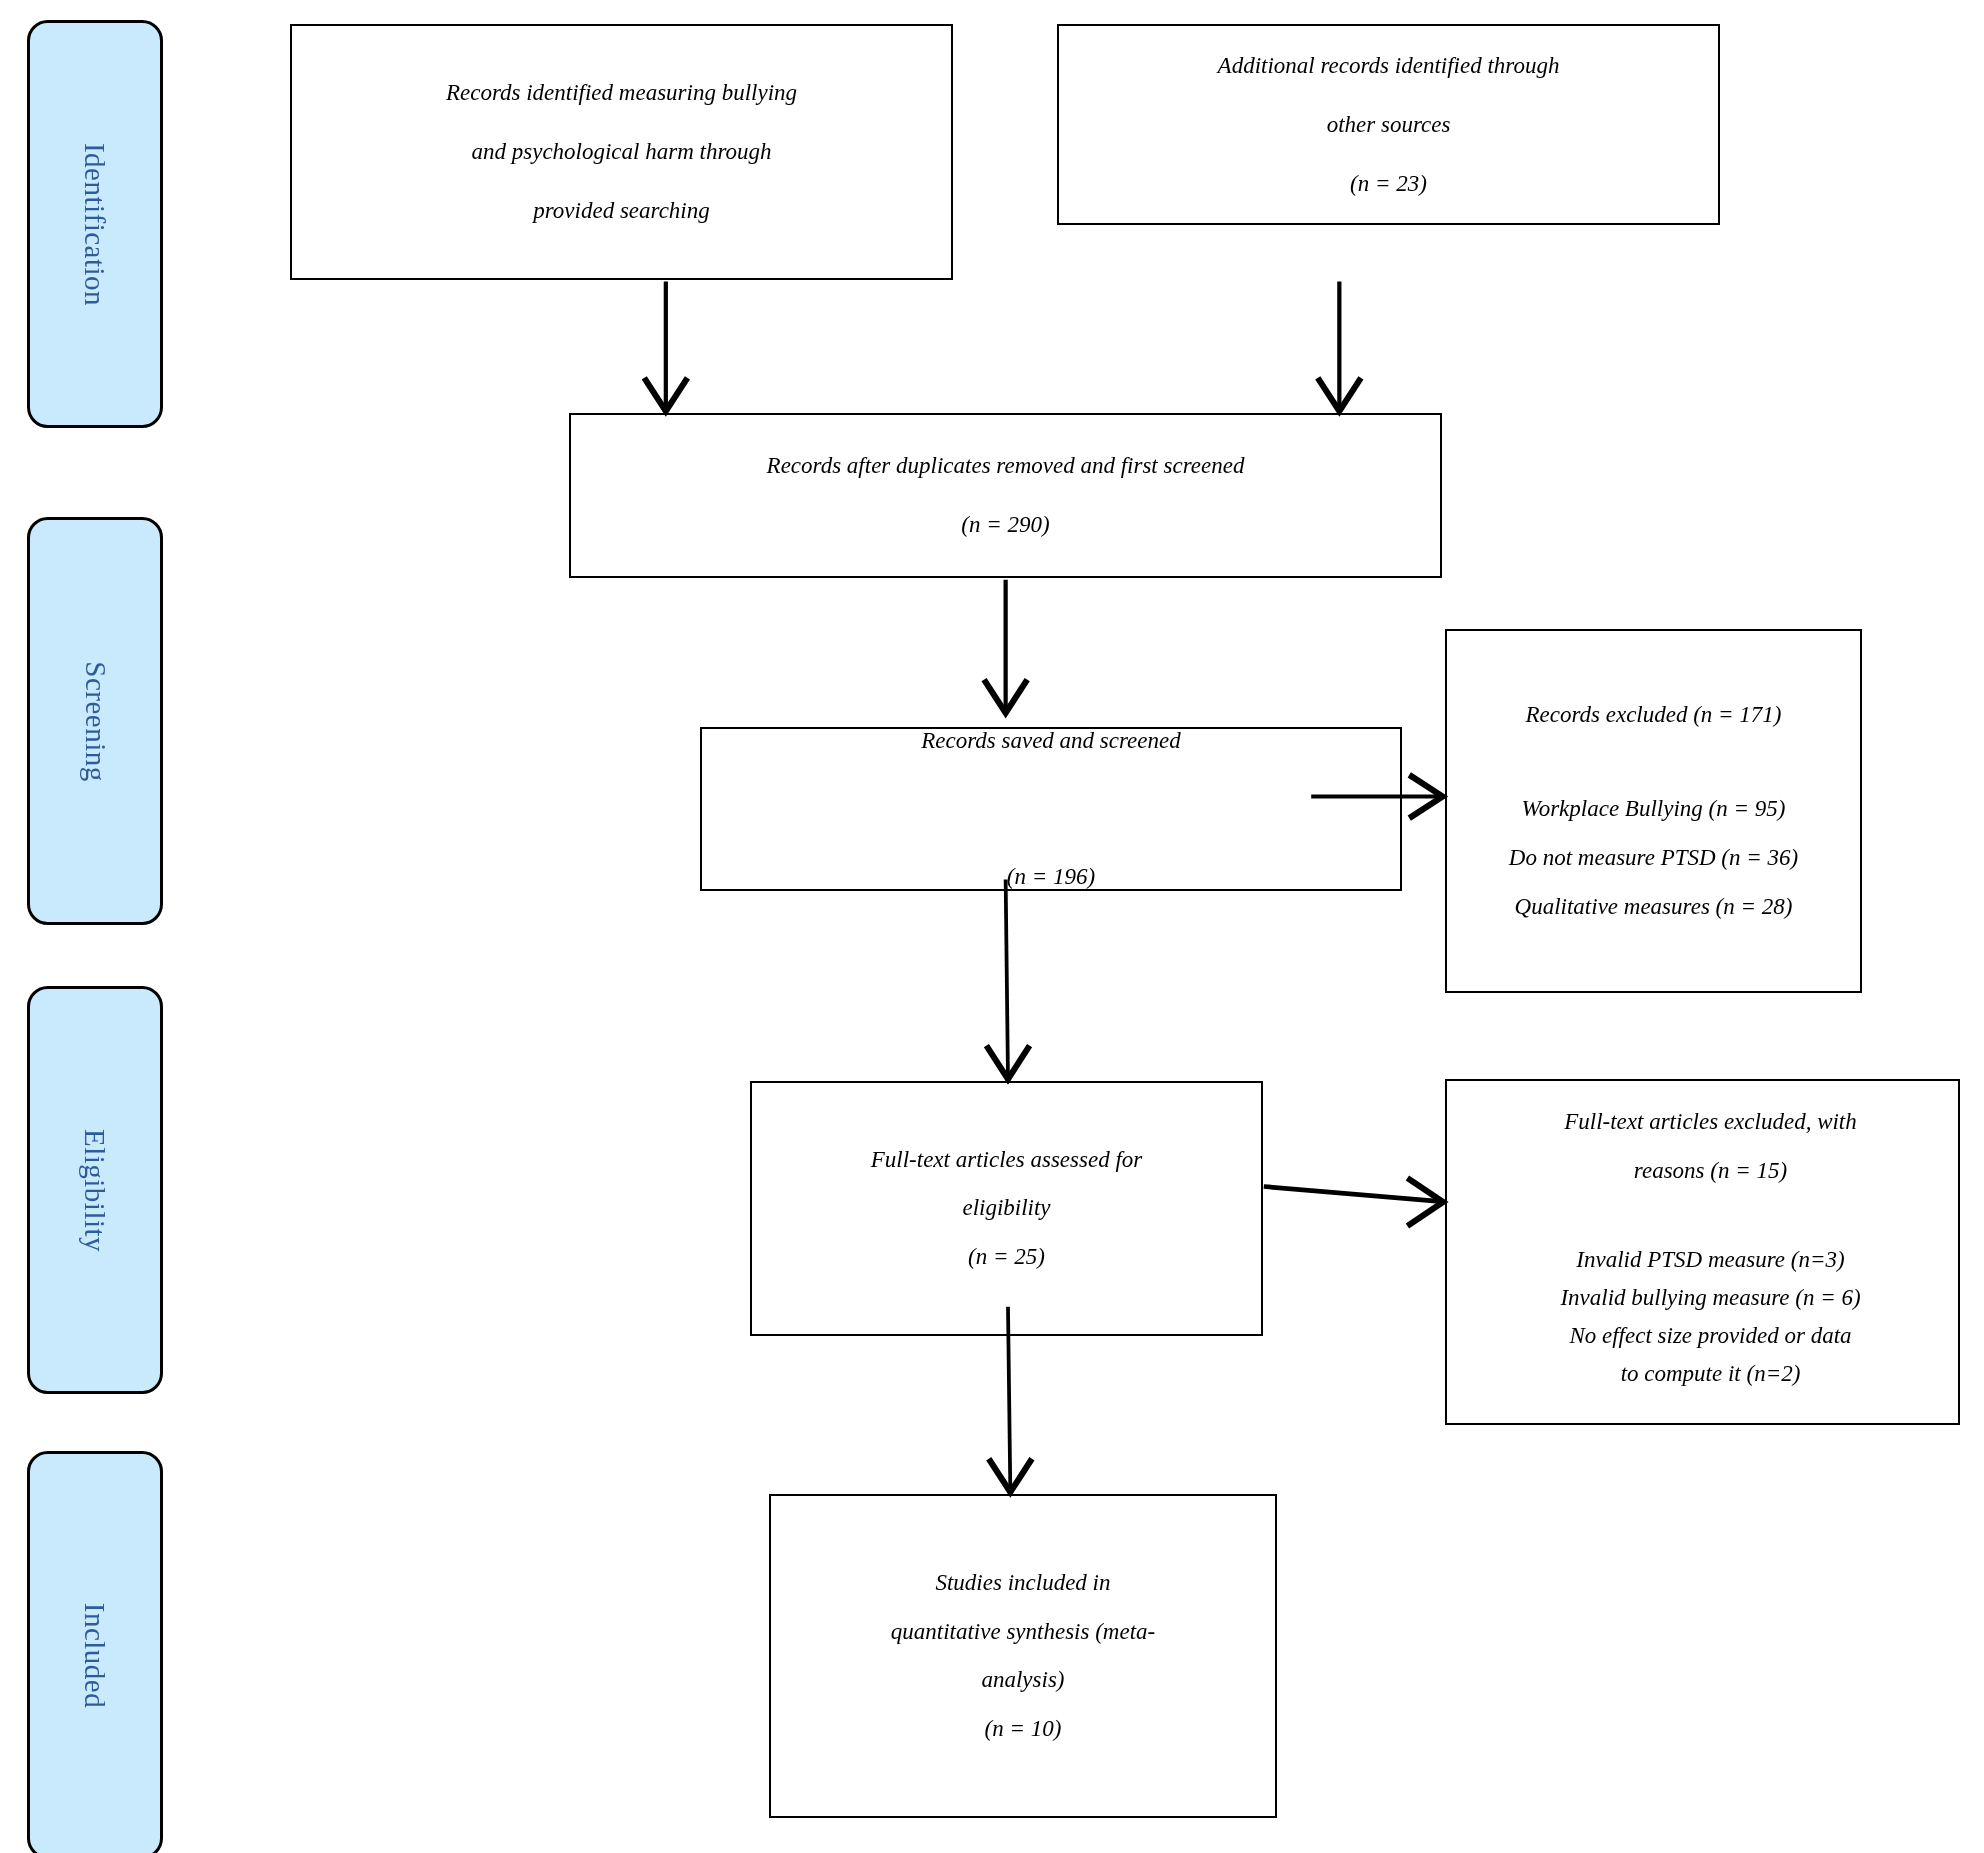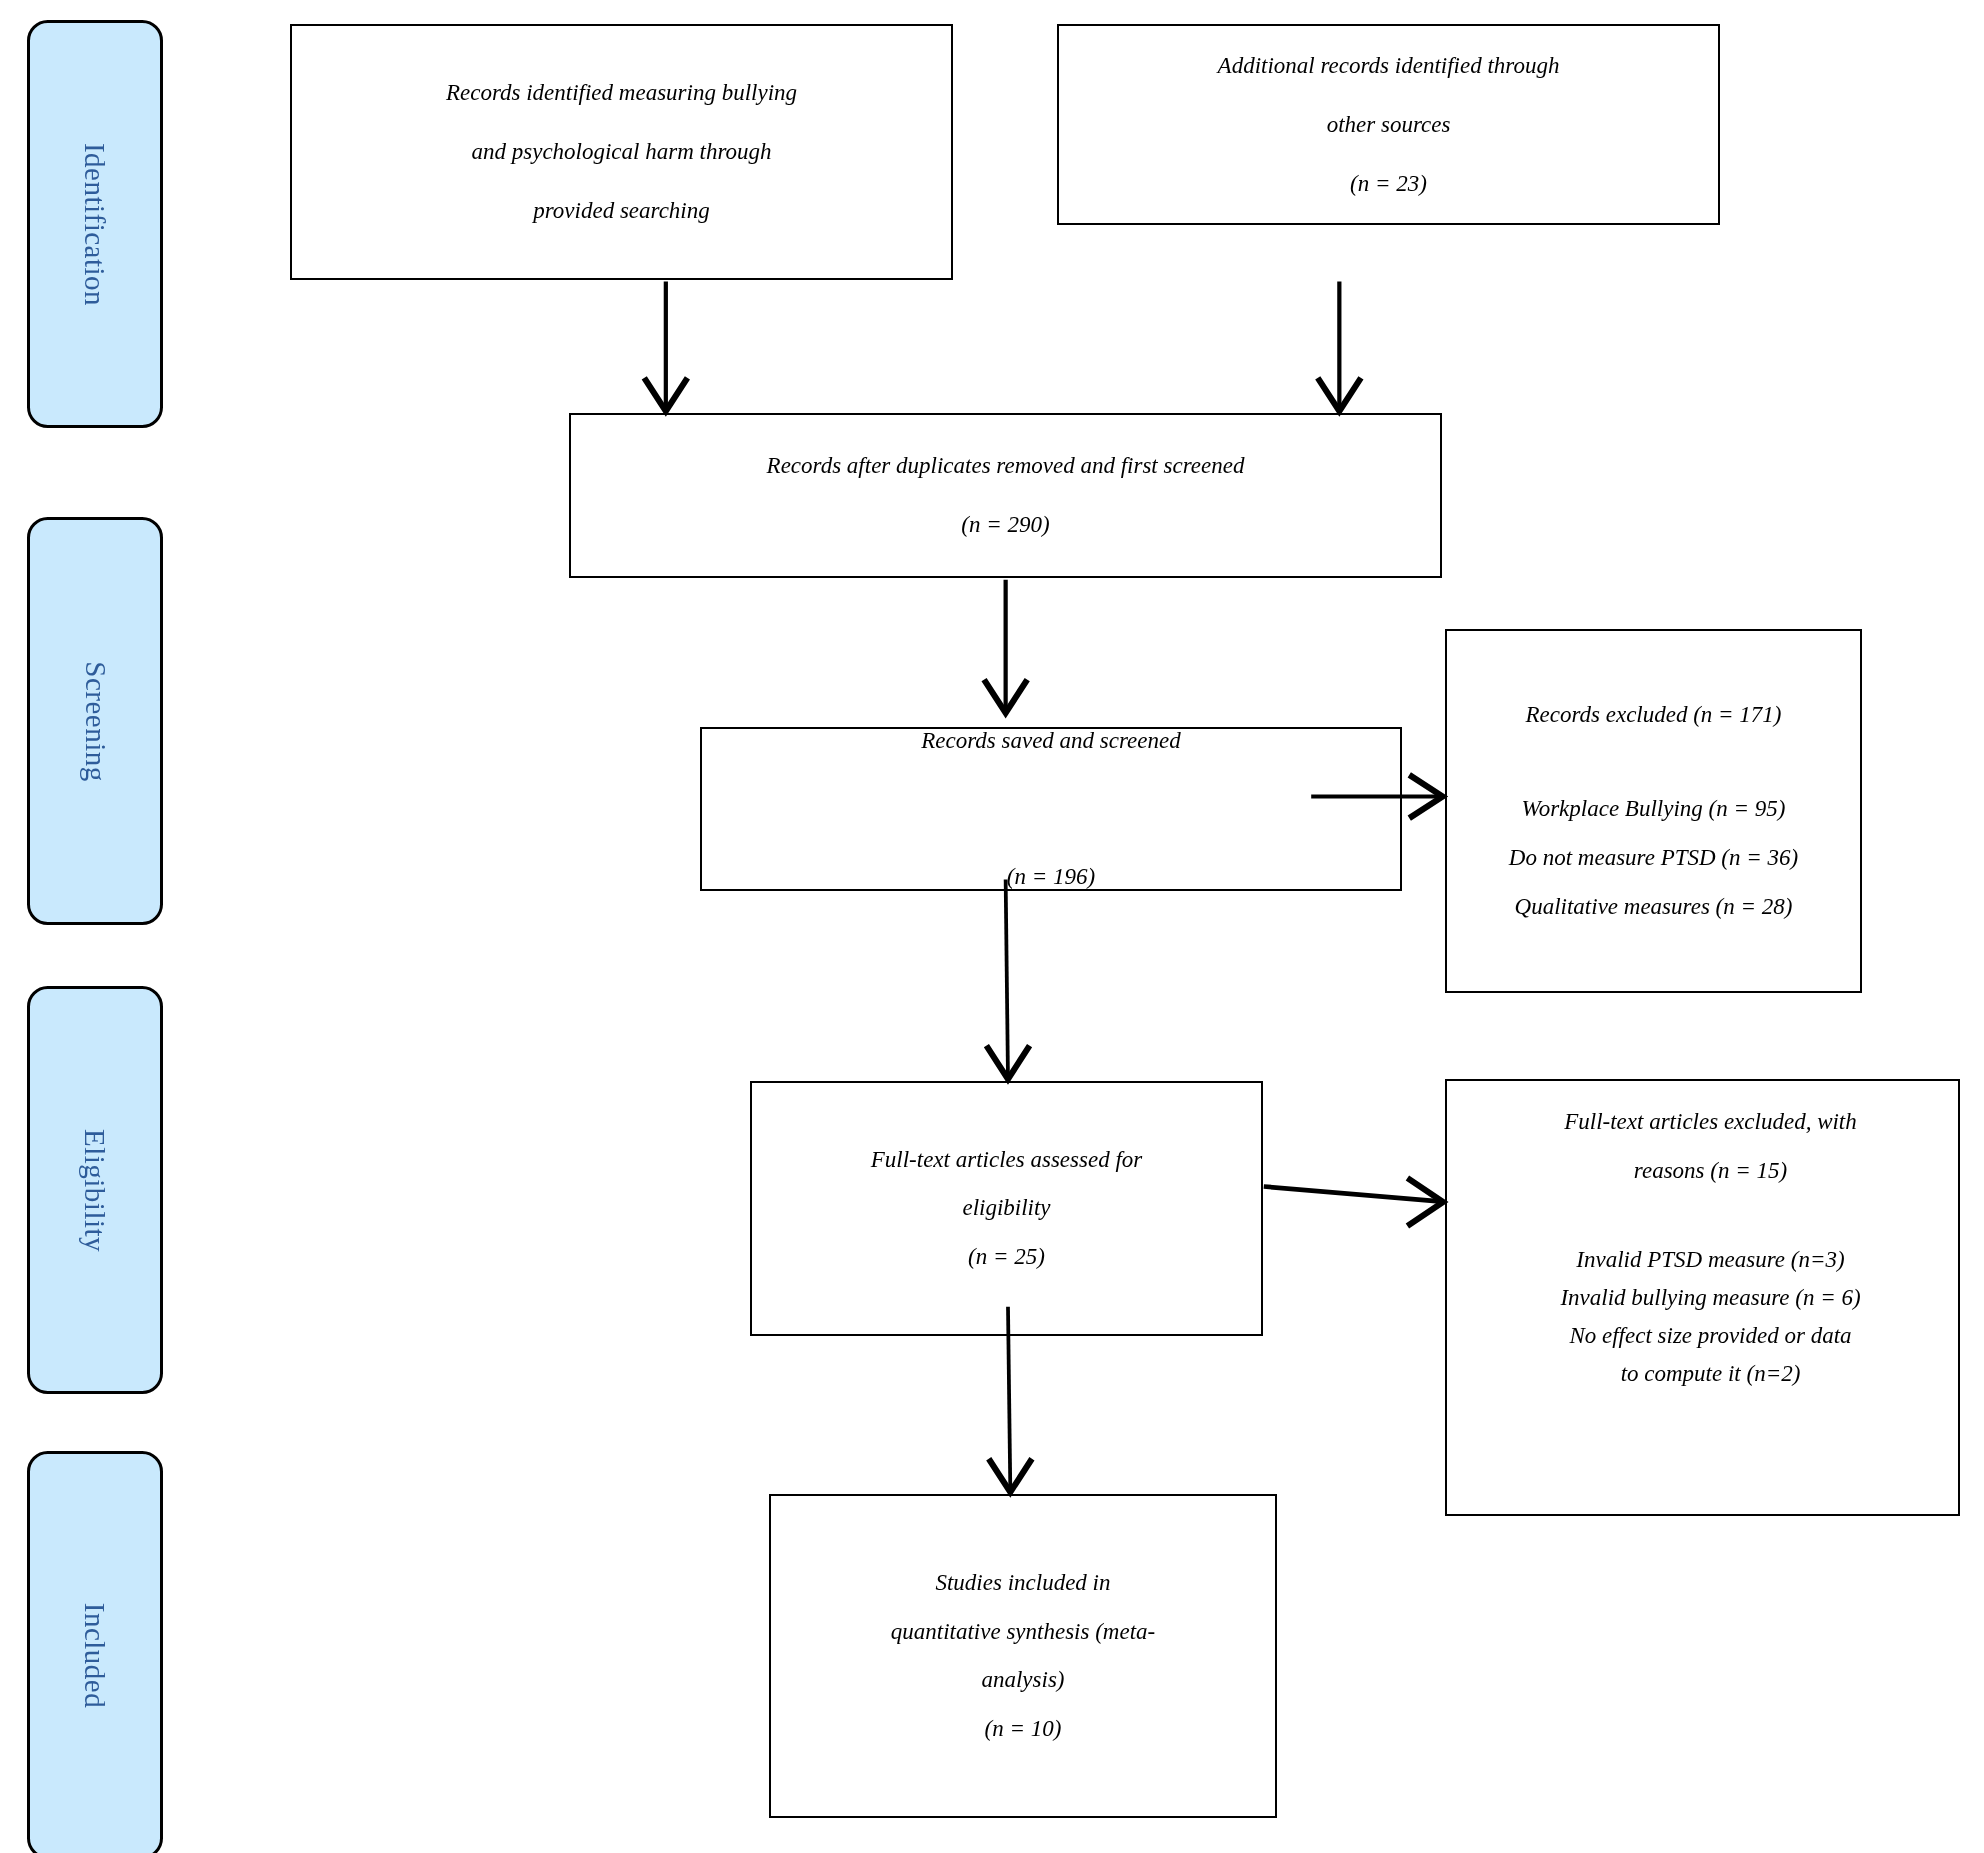--- a/index.html
+++ b/index.html
@@ -132,21 +132,21 @@
   </div>
 
   <div class="flow-box" style="left:750px; top:1081px; width:513px; height:255px;">
     <span class="line">Full-text articles assessed for</span>
     <div class="gap-md"></div>
     <span class="line">eligibility</span>
     <div class="gap-md"></div>
     <span class="line">(n = 25)</span>
   </div>
 
-  <div class="flow-box" style="left:1445px; top:1079px; width:515px; height:437px; justify-content:flex-start; padding-top:29px;padding-left:16px;">
+  <div class="flow-box" style="left:1445px; top:1079px; width:515px; height:346px; justify-content:flex-start; padding-top:29px;padding-left:16px;">
     <span class="line">Full-text articles excluded, with</span>
     <div class="gap-md"></div>
     <span class="line">reasons (n = 15)</span>
     <div style="height:65px;"></div>
     <span class="line">Invalid PTSD measure (n=3)</span>
     <div class="gap-sm"></div>
     <span class="line">Invalid bullying measure (n = 6)</span>
     <div class="gap-sm"></div>
     <span class="line">No effect size provided or data</span>
     <div class="gap-sm"></div>

